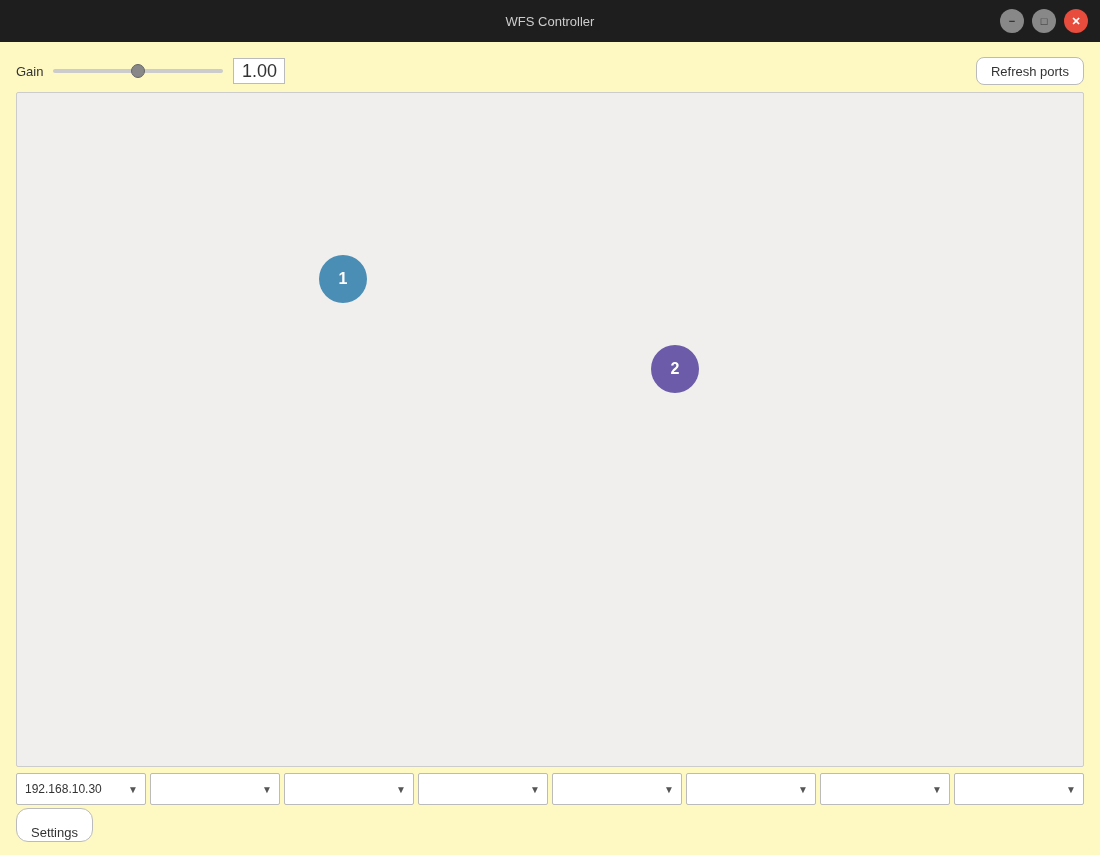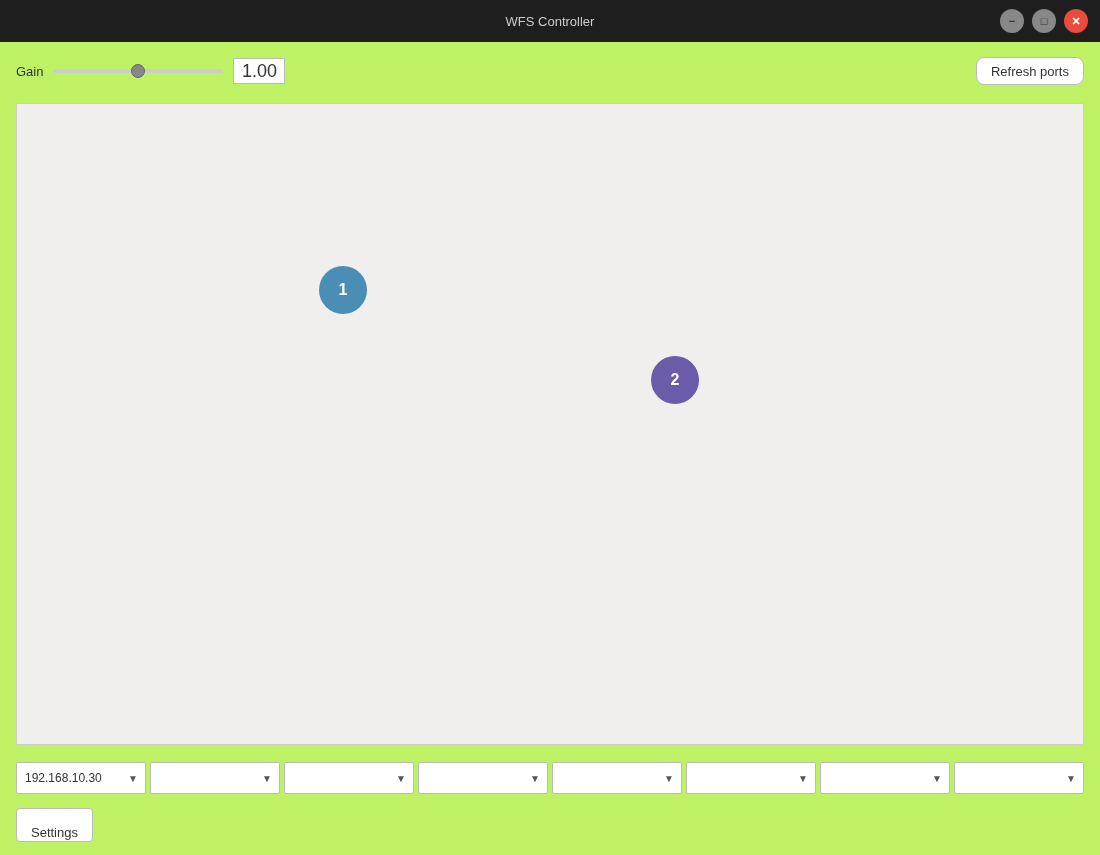--- a/index.html
+++ b/index.html
@@ -68,25 +68,25 @@
 
     .btn-close {
       background: #e74c3c;
       color: white;
     }
 
     
     .main-content {
       width: 100%;
       height: calc(855px - 42px);
-      background: #bef264;
+      background: #fef9c3;
       padding: 14px 16px 16px 16px;
       display: flex;
       flex-direction: column;
-      gap: 17px;
+      gap: 6px;
       justify-content: center;
     }
 
     
     .toolbar {
       display: flex;
       align-items: center;
       justify-content: space-between;
       height: 30px;
     }
@@ -248,21 +248,21 @@
       display: flex;
       align-items: center;
       height: 28px;
     }
 
     .settings-btn {
       height: 28px;
       padding: 16px 14px;
       background: white;
       border: 1px solid #bbb;
-      border-radius: 4px;
+      border-radius: 12px;
       cursor: pointer;
       font-size: 13px;
       color: #333;
     }
   </style>
 </head>
 <body>
 
 <div class="titlebar">
   <span class="titlebar-title">WFS Controller</span>

